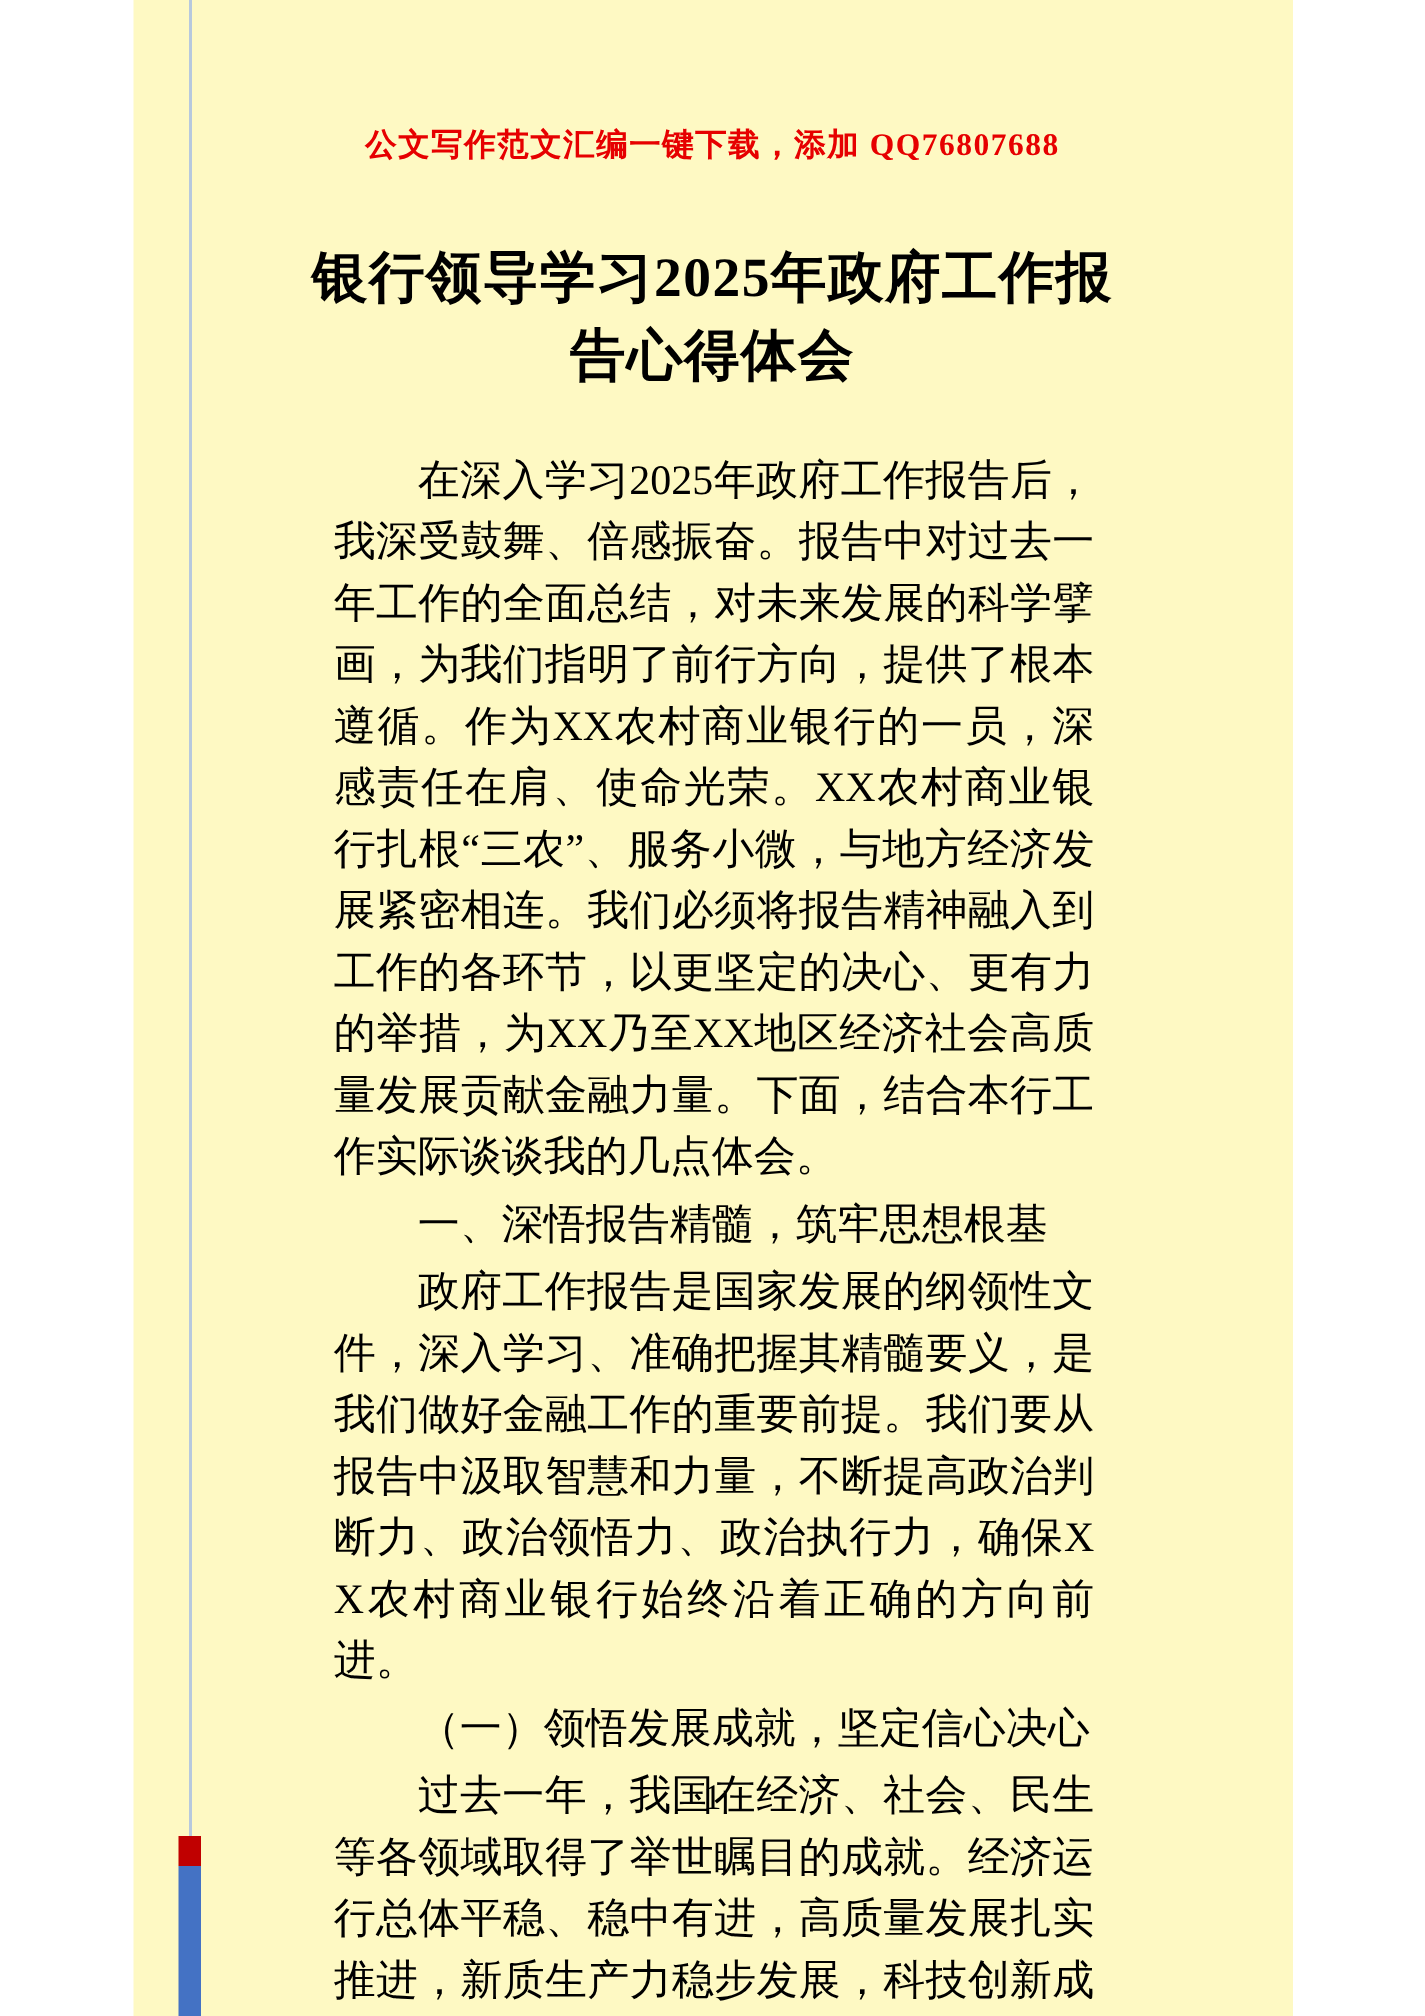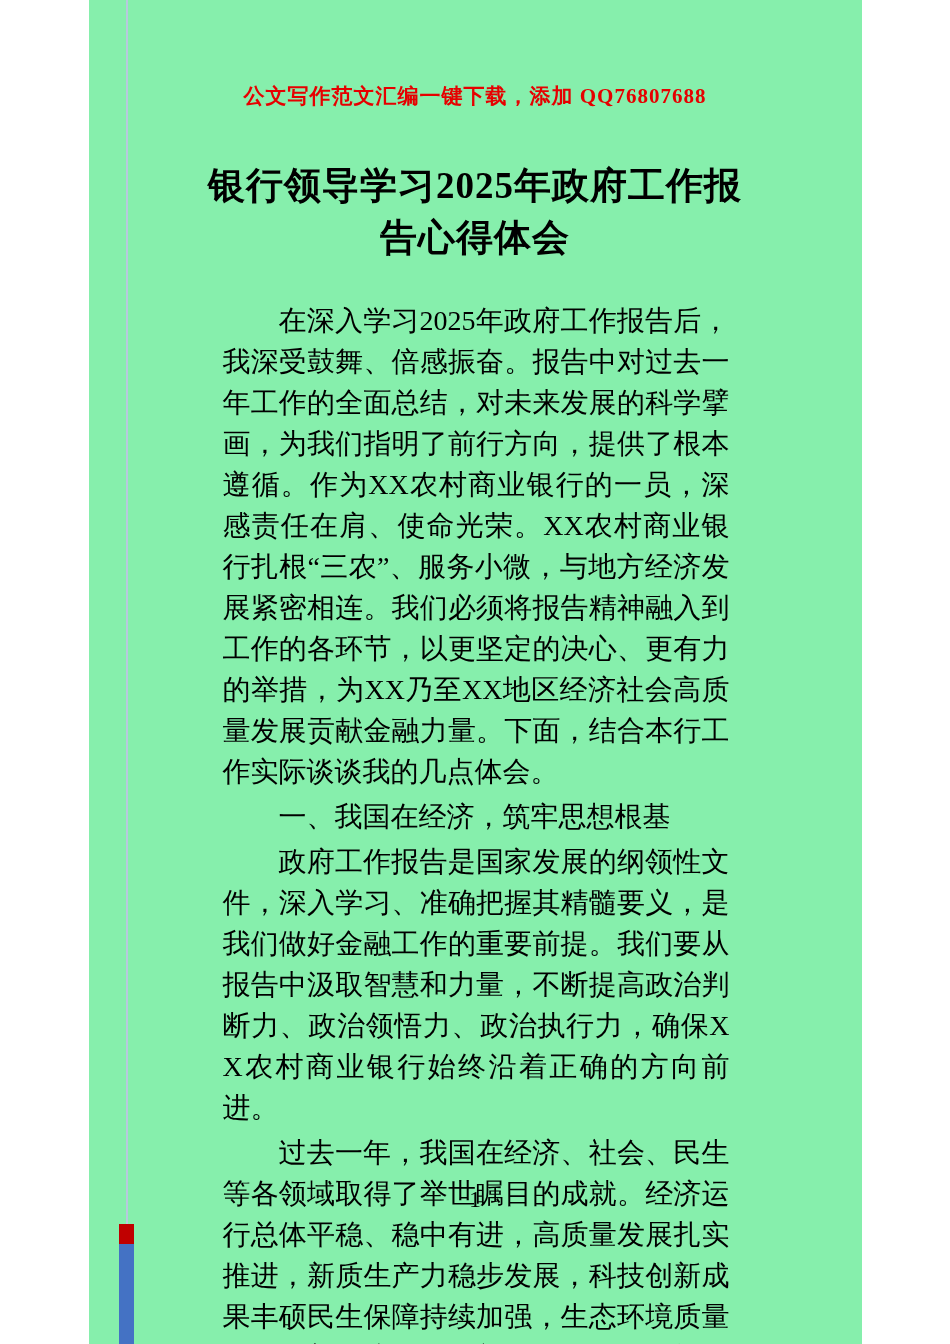--- a/index.html
+++ b/index.html
@@ -6,21 +6,21 @@
   html, body {
     margin: 0;
     padding: 0;
     background: #ffffff;
   }
   .page {
     position: relative;
     width: 773px;
     height: 1344px;
     margin: 0 auto;
-    background: #86efac;
+    background: #fef9c3;
     overflow: hidden;
     font-family: "Liberation Serif", "DejaVu Serif", serif;
     color: #000000;
   }
   
   .edge-line {
     position: absolute;
     left: 37px;
     top: 0;
     width: 2px;
@@ -88,20 +88,21 @@
   <div class="edge-line"></div>
   <div class="edge-bottom-red"></div>
   <div class="edge-bottom-blue"></div>
 
   <div class="header-notice">公文写作范文汇编一键下载，添加 QQ76807688</div>
 
   <h1 class="title">银行领导学习2025年政府工作报告心得体会</h1>
 
   <div class="content">
       <p class="para body">在深入学习2025年政府工作报告后，我深受鼓舞、倍感振奋。报告中对过去一年工作的全面总结，对未来发展的科学擘画，为我们指明了前行方向，提供了根本遵循。作为XX农村商业银行的一员，深感责任在肩、使命光荣。XX农村商业银行扎根“三农”、服务小微，与地方经济发展紧密相连。我们必须将报告精神融入到工作的各环节，以更坚定的决心、更有力的举措，为XX乃至XX地区经济社会高质量发展贡献金融力量。下面，结合本行工作实际谈谈我的几点体会。</p>
-      <p class="para heading">一、我国在经济，筑牢思想根基</p>
+      <p class="para heading">一、深悟报告精髓，筑牢思想根基</p>
       <p class="para body">政府工作报告是国家发展的纲领性文件，深入学习、准确把握其精髓要义，是我们做好金融工作的重要前提。我们要从报告中汲取智慧和力量，不断提高政治判断力、政治领悟力、政治执行力，确保XX农村商业银行始终沿着正确的方向前进。</p>
+      <p class="para heading">（一）领悟发展成就，坚定信心决心</p>
       <p class="para body">过去一年，我国在经济、社会、民生等各领域取得了举世瞩目的成就。经济运行总体平稳、稳中有进，高质量发展扎实推进，新质生产力稳步发展，科技创新成果丰硕民生保障持续加强，生态环境质量不断改善。这些成就彰显了中国特色社会主义制度的强大生命力和巨大优越性，也为XX农村商业银行的发展创造了良好的环境。一是经济稳健增长，奠定发展基石。国内生产总值达到134.9万亿元、增长5%，增速居世界主要经济体前列，对全球经济增长的</p>
     </div>
 
   <div class="page-number">1</div>
 
 </div>
 
 </body></html>

